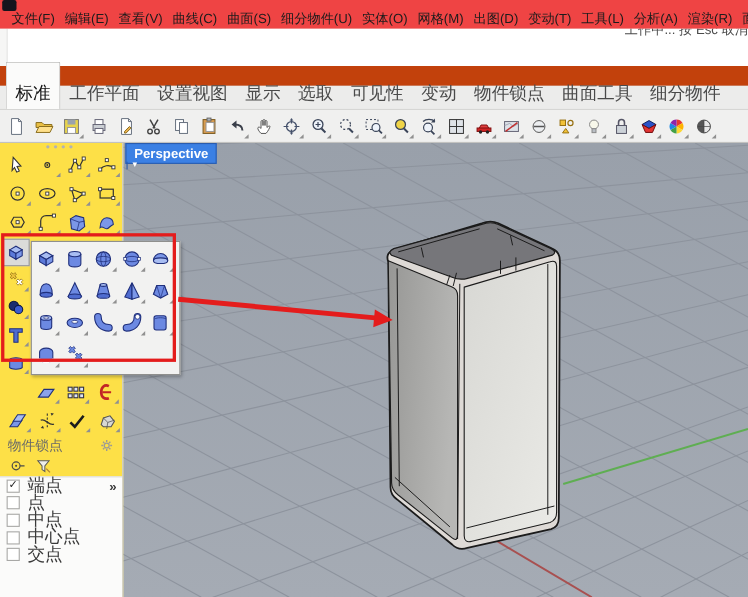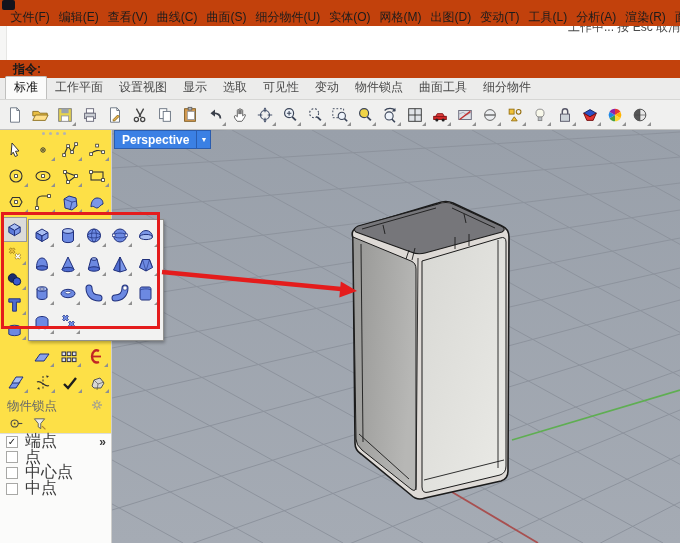--- a/index.html
+++ b/index.html
@@ -1,36 +1,36 @@
 <!DOCTYPE html>
 <html><head>
 <meta charset="utf-8">
 <style>
   html,body{margin:0;padding:0;background:#888;}
   #app{position:relative;width:680px;height:543px;background:#f0f0ef;
        font-family:"Liberation Sans","DejaVu Sans",sans-serif;overflow:hidden;color:#3c3c3c;}
   
-  .menubar{position:absolute;left:0;top:0;width:680px;height:26px;background:#c2410c;z-index:4;}
+  .menubar{position:absolute;left:0;top:0;width:680px;height:26px;background:#ef4444;z-index:4;}
   .appicon{position:absolute;left:2px;top:0;width:13px;height:10px;background:#14141d;border-radius:2px;}
   .menus{position:absolute;left:6px;top:9px;display:flex;white-space:nowrap;}
   .mi{font-size:12px;line-height:16px;padding:0 4.5px;color:#1c1c1c;}
   
   .cmdhist{position:absolute;left:0;top:26px;width:680px;height:34px;background:#fff;
            border-bottom:1px solid #e3e3e1;overflow:hidden;z-index:3;}
   .gut{position:absolute;left:0;top:0;width:6px;height:100%;background:#f6f6f5;border-right:1px solid #e6e6e4;}
   .cl{margin-left:13px;font-size:12px;line-height:16px;color:#2e2e2e;text-align:right;}
   .clip{margin-top:-7px;color:#4a4a4a;}
   .cmdprompt{position:absolute;left:0;top:60px;width:680px;height:18px;background:#c2410c;
              border-bottom:1px solid #c9c9c7;display:flex;align-items:center;z-index:3;}
   .pl{font-size:12px;font-weight:bold;margin-left:13px;color:#1a1a1a;}
   .cmdinput{flex:1;border:none;outline:none;font:12px "Liberation Sans",sans-serif;height:14px;margin-left:4px;background:transparent;}
   
   .tabrow{position:absolute;left:0;top:78px;width:680px;height:22px;background:#ececeb;display:flex;
           align-items:flex-end;padding-left:5px;box-sizing:border-box;border-bottom:1px solid #d6d6d4;z-index:3;}
-  .tab{font-size:12px;color:#4a4a4a;padding:2px 8px 3px;cursor:default;}
+  .tab{font-size:16px;color:#4a4a4a;padding:18px 8px 3px;cursor:default;}
   .tab.active{background:#fbfbfa;border:1px solid #c0c0be;border-bottom:none;border-radius:2px 2px 0 0;color:#111;}
   
   .iconbar{position:absolute;left:0;top:100px;width:680px;height:30px;background:#f0f0ef;display:flex;
            align-items:center;padding-left:2px;box-sizing:border-box;border-bottom:1px solid #c2c2c0;z-index:3;}
   .tb{position:relative;width:25px;height:26px;display:flex;align-items:center;justify-content:center;}
   .f::after{content:"";position:absolute;right:1px;bottom:2px;width:0;height:0;
             border-left:4px solid transparent;border-bottom:4px solid #909090;}
   
   .sidebar{position:absolute;left:0;top:130px;width:112px;height:413px;background:#fde047;
            border-right:1px solid #cfcfcd;box-sizing:border-box;z-index:2;overflow:visible;}
@@ -57,21 +57,21 @@
   .osrow{height:15.6px;display:flex;align-items:center;padding-left:6px;}
   .cb{width:10px;height:10px;border:1px solid #a8a8a6;background:#fff;font-size:10px;line-height:9px;
       text-align:center;color:#1a1a1a;flex:none;}
   .oslab{margin-left:7px;font-size:16px;color:#3a3a3a;white-space:nowrap;}
   .chev{position:absolute;right:5px;top:1px;font-size:12px;font-weight:bold;color:#3a3a3a;}
   
   .viewport{position:absolute;left:112px;top:130px;width:568px;height:413px;z-index:1;
             background:linear-gradient(#99a0aa,#a5abb4);}
   .vpsvg{position:absolute;left:0;top:0;}
   .vptab{position:absolute;left:114px;top:130px;height:19px;display:flex;background:#3b80e4;
-         border:1px solid #2a5cae;box-sizing:border-box;color:#fff;z-index:5;}
+         border:1px solid #2a5cae;box-sizing:border-box;color:#fff;z-index:5;flex-direction:column;}
   .vptab .lbl{font-size:12px;font-weight:bold;padding:2px 7px 0;}
   .vptab .dd{width:13px;border-left:1px solid #2a5cae;display:flex;align-items:center;justify-content:center;font-size:7px;}
   
   .redrect{position:absolute;left:1px;top:212px;width:159px;height:117px;border:3px solid #e41c1c;
            box-sizing:border-box;z-index:6;pointer-events:none;}
   .arrowsvg{position:absolute;left:0;top:0;z-index:7;pointer-events:none;}
   svg{display:block;}
 </style>
 </head>
 <body>
@@ -701,25 +701,29 @@
       <div class="osrow">
         <span class="cb">✓</span>
         <span class="oslab">端点</span>
       </div>
       <div class="osrow">
         <span class="cb"></span>
         <span class="oslab">点</span>
       </div>
       <div class="osrow">
         <span class="cb"></span>
+        <span class="oslab">中点</span>
+      </div>
+      <div class="osrow">
+        <span class="cb"></span>
         <span class="oslab">中心点</span>
       </div>
       <div class="osrow">
         <span class="cb"></span>
-        <span class="oslab">中点</span>
+        <span class="oslab">交点</span>
       </div>
     </div>
   </div>
 
   <div class="redrect"></div>
   <svg class="arrowsvg" width="680" height="543" viewBox="0 0 680 543">
     <line x1="162" y1="272" x2="341" y2="289" stroke="#e41c1c" stroke-width="4.5"></line>
     <polygon points="357,291 339.3,297.4 340.8,281.4" fill="#e41c1c"></polygon>
   </svg>
 

